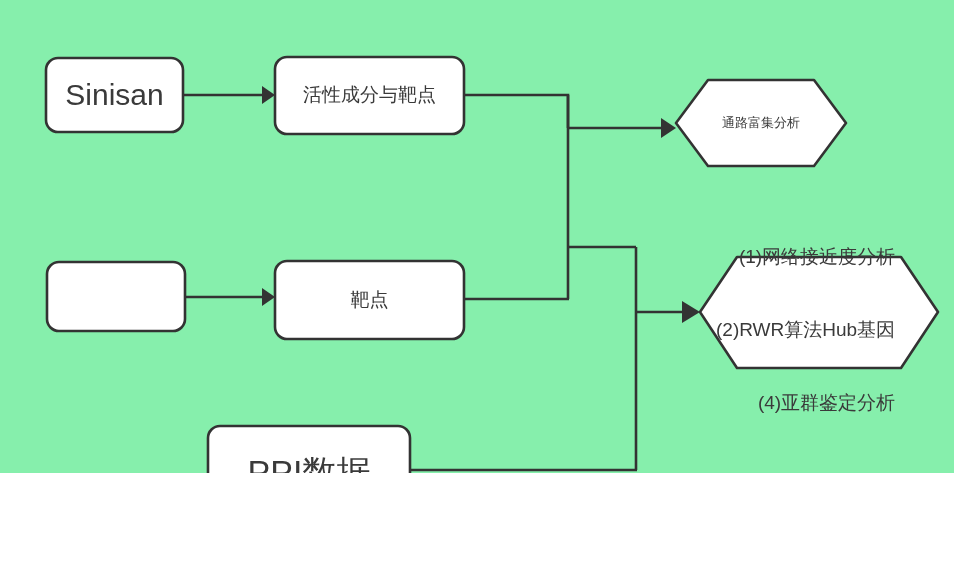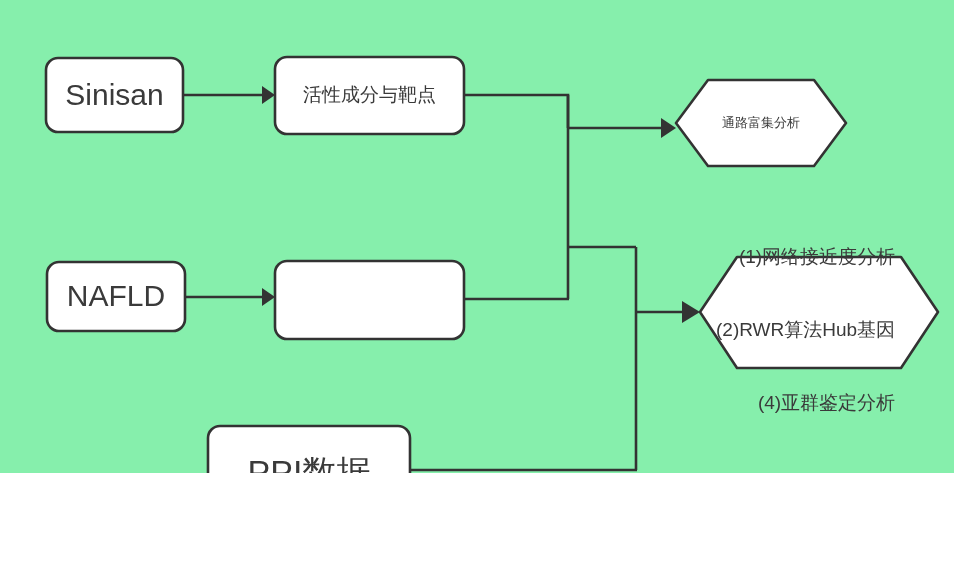--- a/index.html
+++ b/index.html
@@ -126,22 +126,22 @@
     <polygon class="node-shape" points="676,123 708,80 814,80 846,123 814,166 708,166"></polygon>
 
     <polygon class="node-shape" points="700,312 737,257 901,257 938,312 901,368 737,368"></polygon>
 
   </svg>
 
   <div class="node-label lbl-sinisan">Sinisan</div>
 
   <div class="node-label lbl-active">活性成分与靶点</div>
 
-  <div class="node-label lbl-nafld">NAFLD</div>
 
+  <div class="node-label lbl-target">靶点</div>
 
   <div class="node-label lbl-ppi">PPI数据</div>
 
   <div class="node-label lbl-hex1">通路富集分析</div>
 
   <div class="node-label lbl-hex2">
     <div>
       <span class="multiline">(1)网络接近度分析</span>
       <span class="multiline">(2)RWR算法Hub基因</span>
       <span class="multiline">(4)亚群鉴定分析</span>

